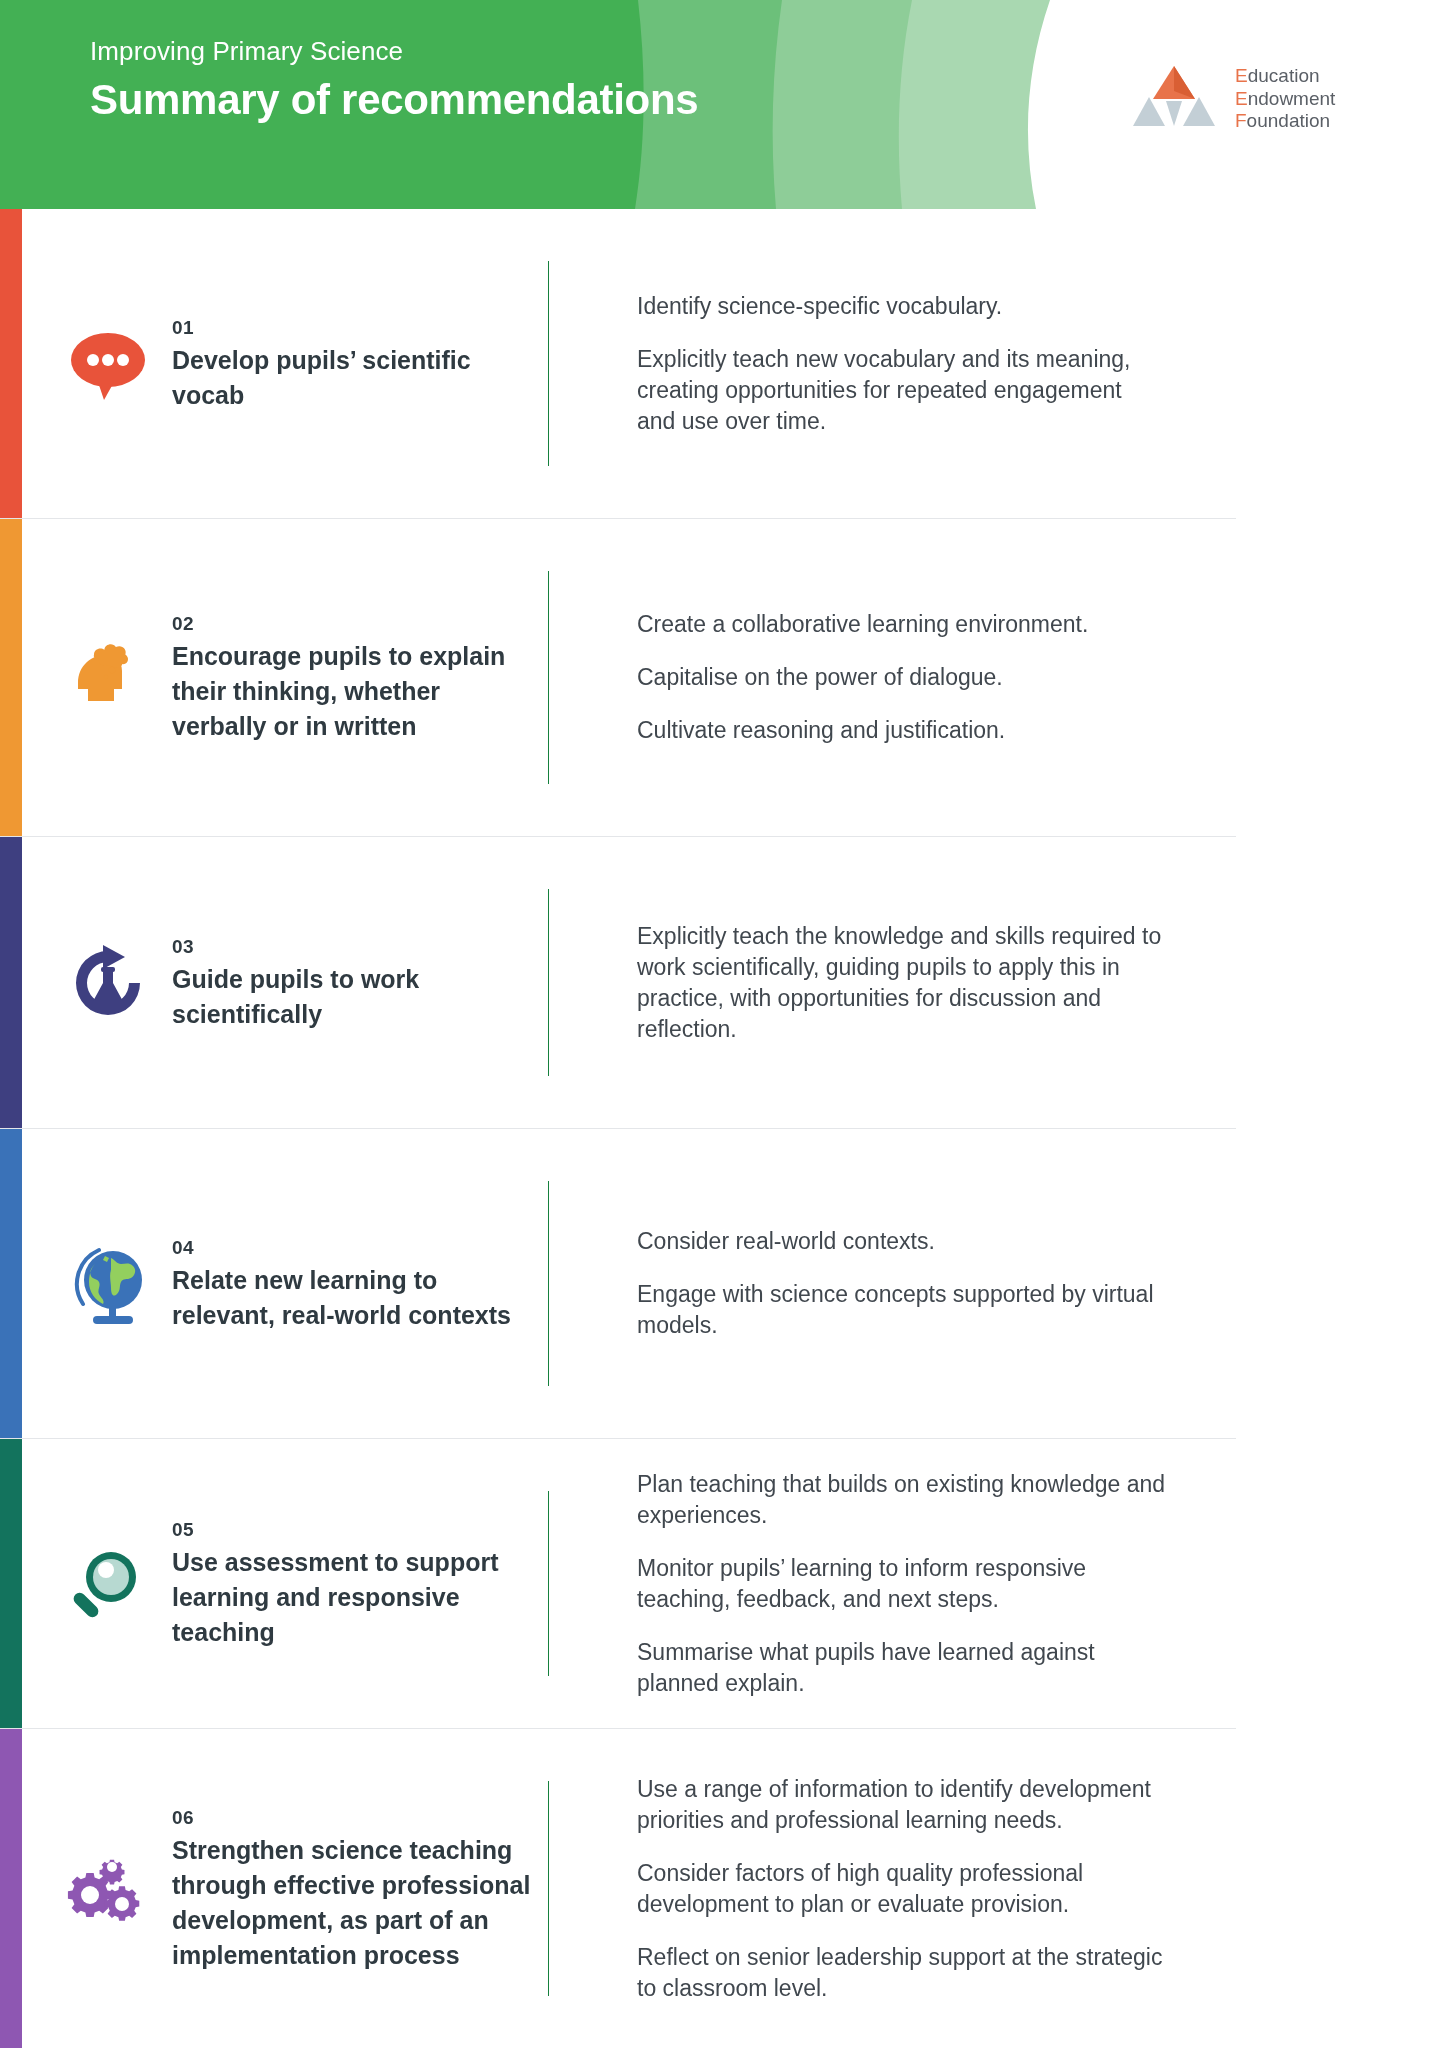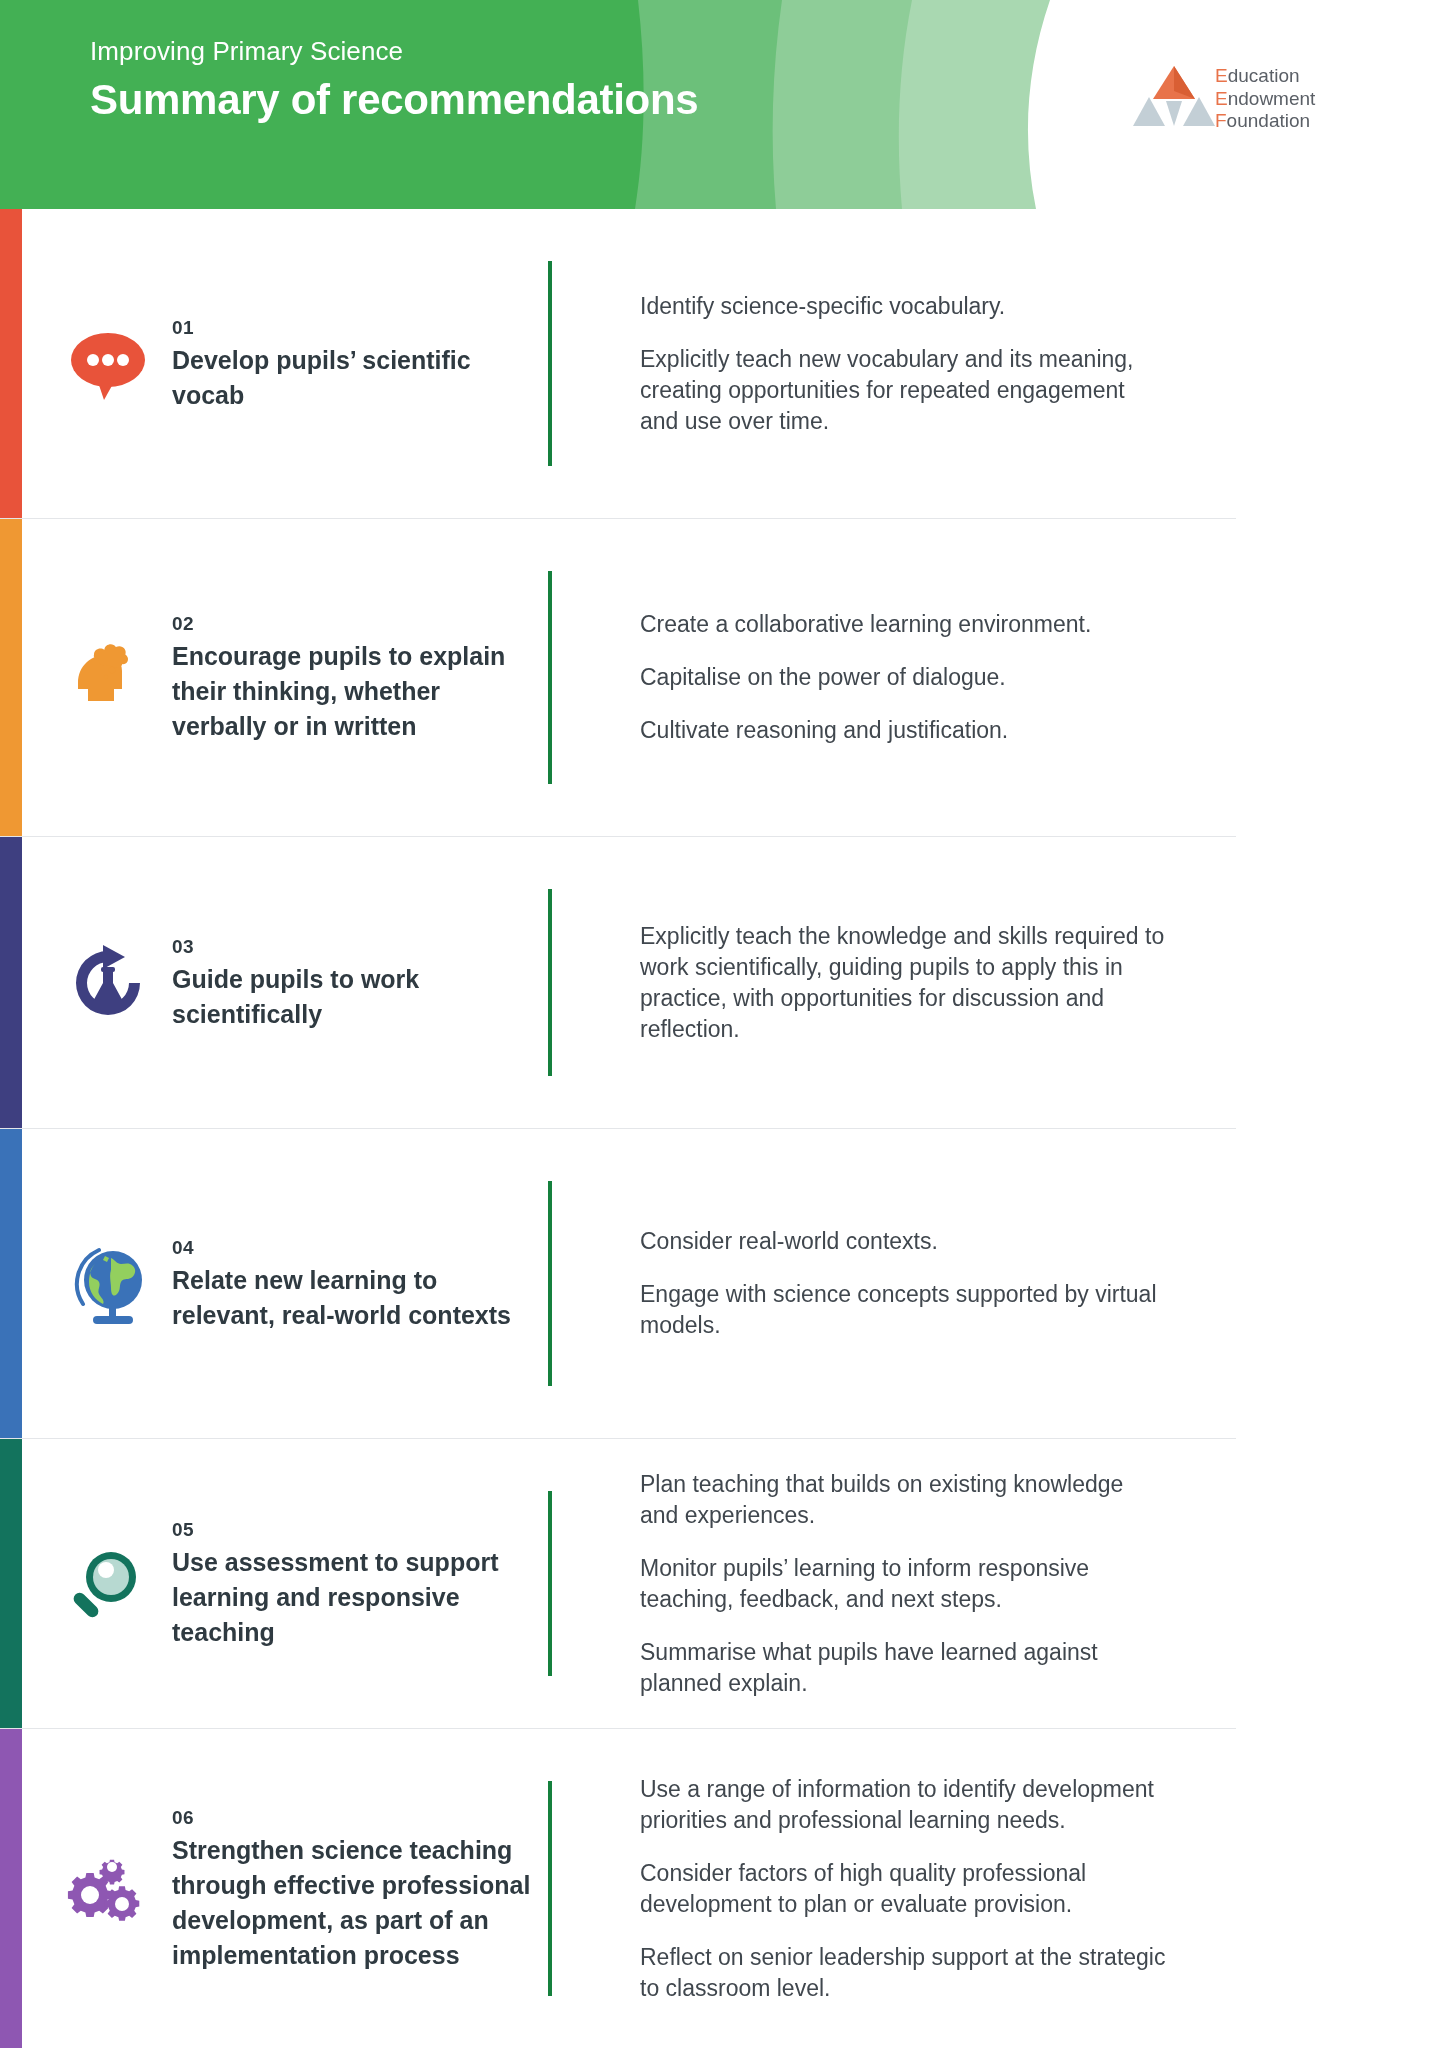--- a/index.html
+++ b/index.html
@@ -56,21 +56,21 @@
   .logo {
     position: absolute;
     left: 1133px;
     top: 64px;
     display: flex;
     align-items: flex-start;
     z-index: 4;
   }
   .logo-mark { width: 82px; height: 66px; flex: none; }
   .logo-words {
-    margin-left: 0;
+    margin-left: 20px;
     margin-top: 1px;
     line-height: 22.5px;
   }
   .logo-line {
     font-size: 19px;
     color: #5a5f66;
     font-weight: 400;
     white-space: nowrap;
   }
   .logo-line .cap { color: #e8734a; }
@@ -119,21 +119,21 @@
     font-weight: 700;
     color: #2f3a41;
     line-height: 35px;
     max-width: 360px;
     margin-top: 2px;
   }
   .right-col {
     flex: 1;
     display: flex;
     align-items: center;
-    border-left: 4px solid #15803d;
+    border-left: 1px solid #15803d;
     padding-left: 88px;
     padding-right: 70px;
     margin: 52px 0;
   }
   .bullets { width: 100%; }
   .bullet {
     font-size: 23px;
     color: #40474e;
     line-height: 31px;
     margin-bottom: 22px;

